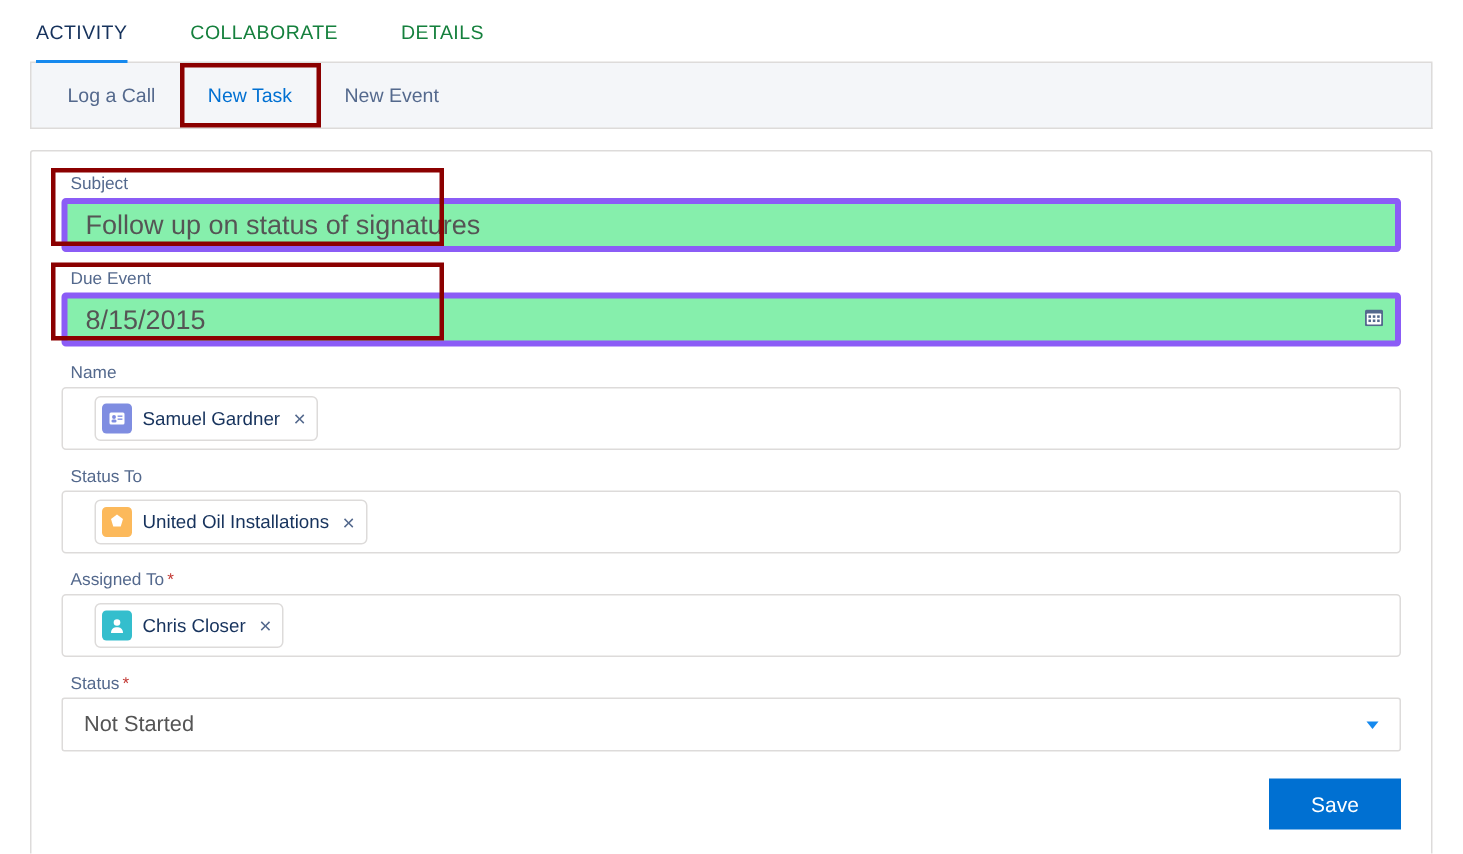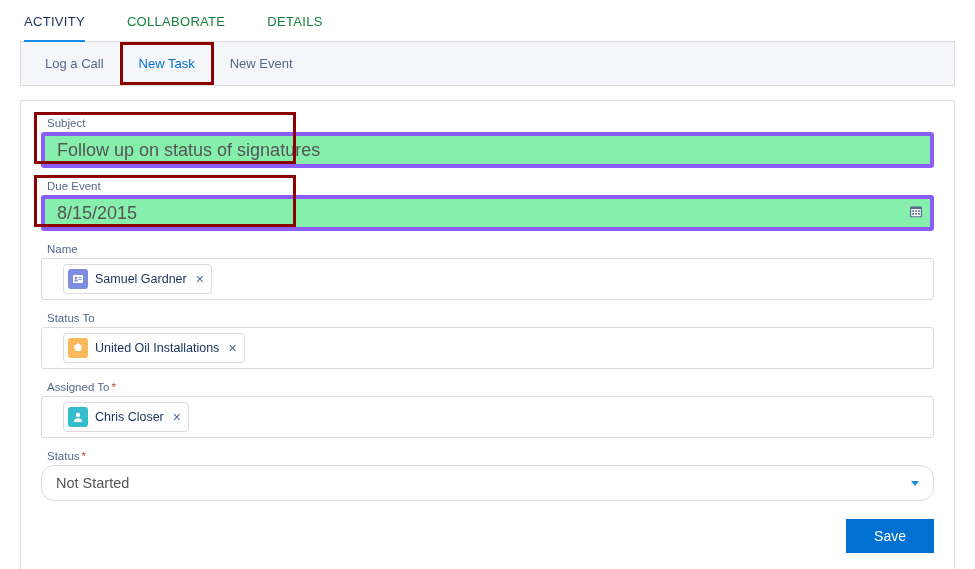--- a/index.html
+++ b/index.html
@@ -147,21 +147,21 @@
       color: #54698d;
       font-size: 14px;
       line-height: 1;
       cursor: pointer;
       margin-left: 2px;
     }
     .select-input {
       width: 100%;
       height: 36px;
       border: 1px solid #dddbda;
-      border-radius: 13px;
+      border-radius: 2px;
       background: #fff;
       padding: 0 14px;
       font-size: 14.5px;
       color: #555;
       display: flex;
       align-items: center;
       justify-content: space-between;
       cursor: pointer;
     }
     .caret-down {

